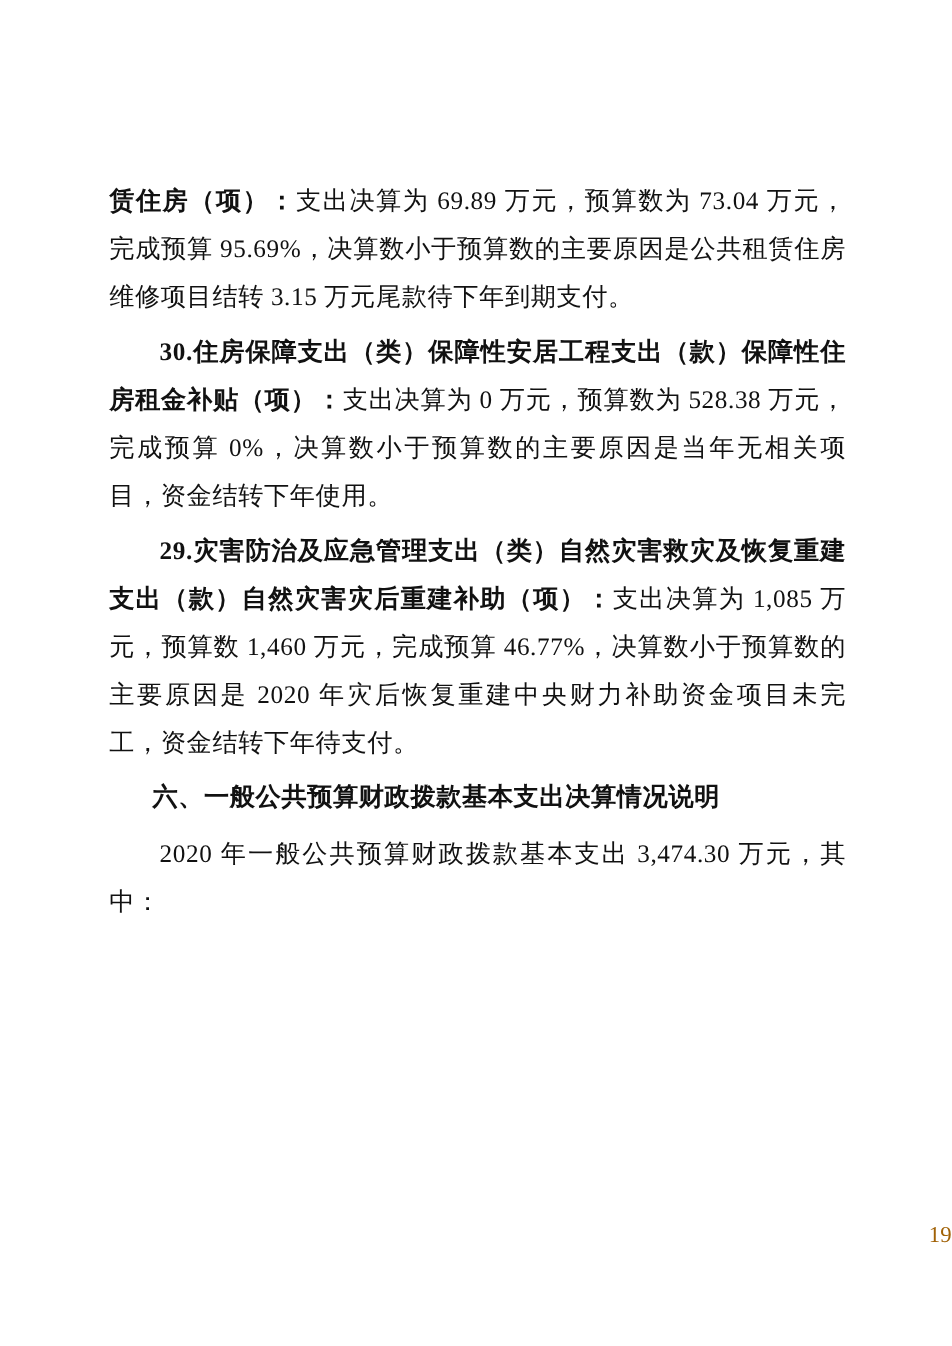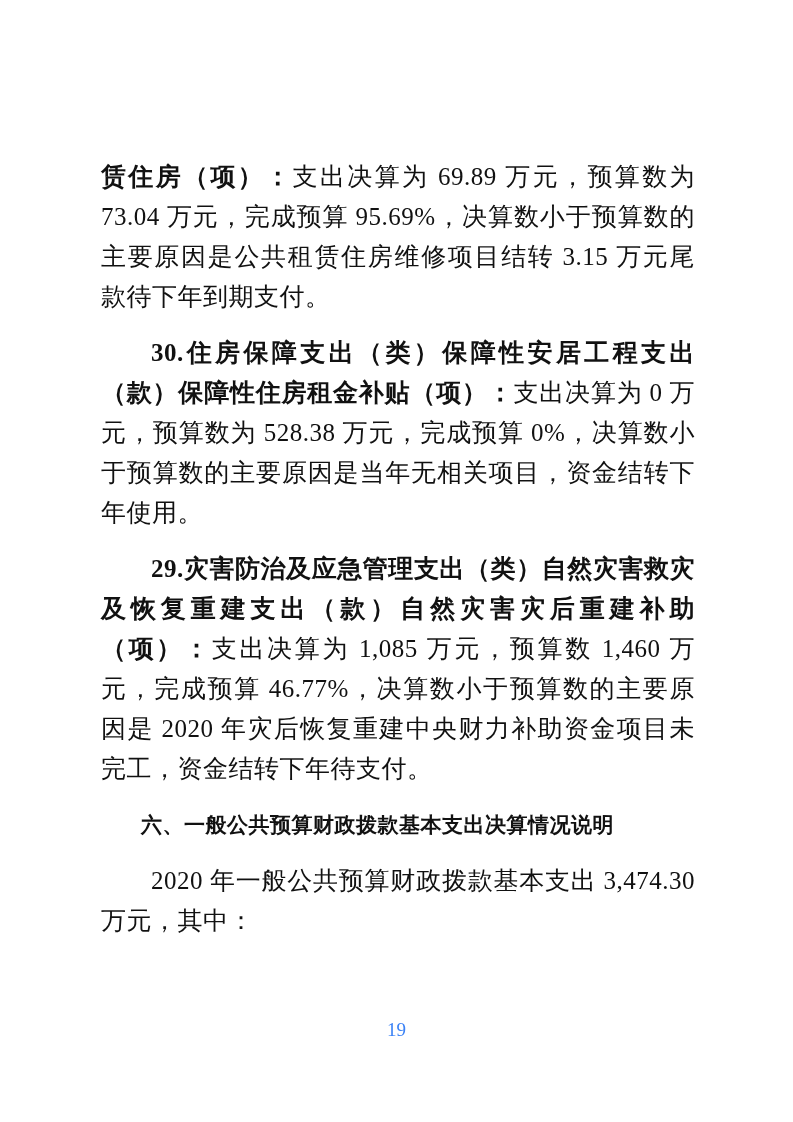--- a/index.html
+++ b/index.html
@@ -18,50 +18,50 @@
   }
   .content {
     position: absolute;
     left: 85px;
     top: 141px;
     width: 626px;
     height: 888px;
     overflow: hidden;
   }
   .para {
-    margin: 16px;
-    font-size: 25px;
+    margin: 6px;
+    font-size: 21px;
     line-height: 40px;
     text-align: justify;
     letter-spacing: 0.5px;
   }
   .para.indent {
     text-indent: 2em;
   }
   .lead {
     font-weight: bold;
   }
   .section-heading {
-    margin: 14px;
+    margin: 0;
     font-size: 21px;
     line-height: 40px;
     text-indent: 2em;
     font-weight: bold;
     font-family: "Liberation Sans", "DejaVu Sans", sans-serif;
     letter-spacing: 0.5px;
   }
   .page-number {
     position: absolute;
     left: 0;
     top: 1017px;
     width: 100%;
-    text-align: center;
+    text-align: right;
     font-size: 19px;
     line-height: 26px;
-    color: #3b82f6;
+    color: #a16207;
   }
 </style>
 </head>
 <body>
 
 <div class="page">
   <div class="content">
 
     <p class="para">
       <span class="lead">赁住房（项）：</span><span>支出决算为 69.89 万元，预算数为 73.04 万元，完成预算 95.69%，决算数小于预算数的主要原因是公共租赁住房维修项目结转 3.15 万元尾款待下年到期支付。</span>

